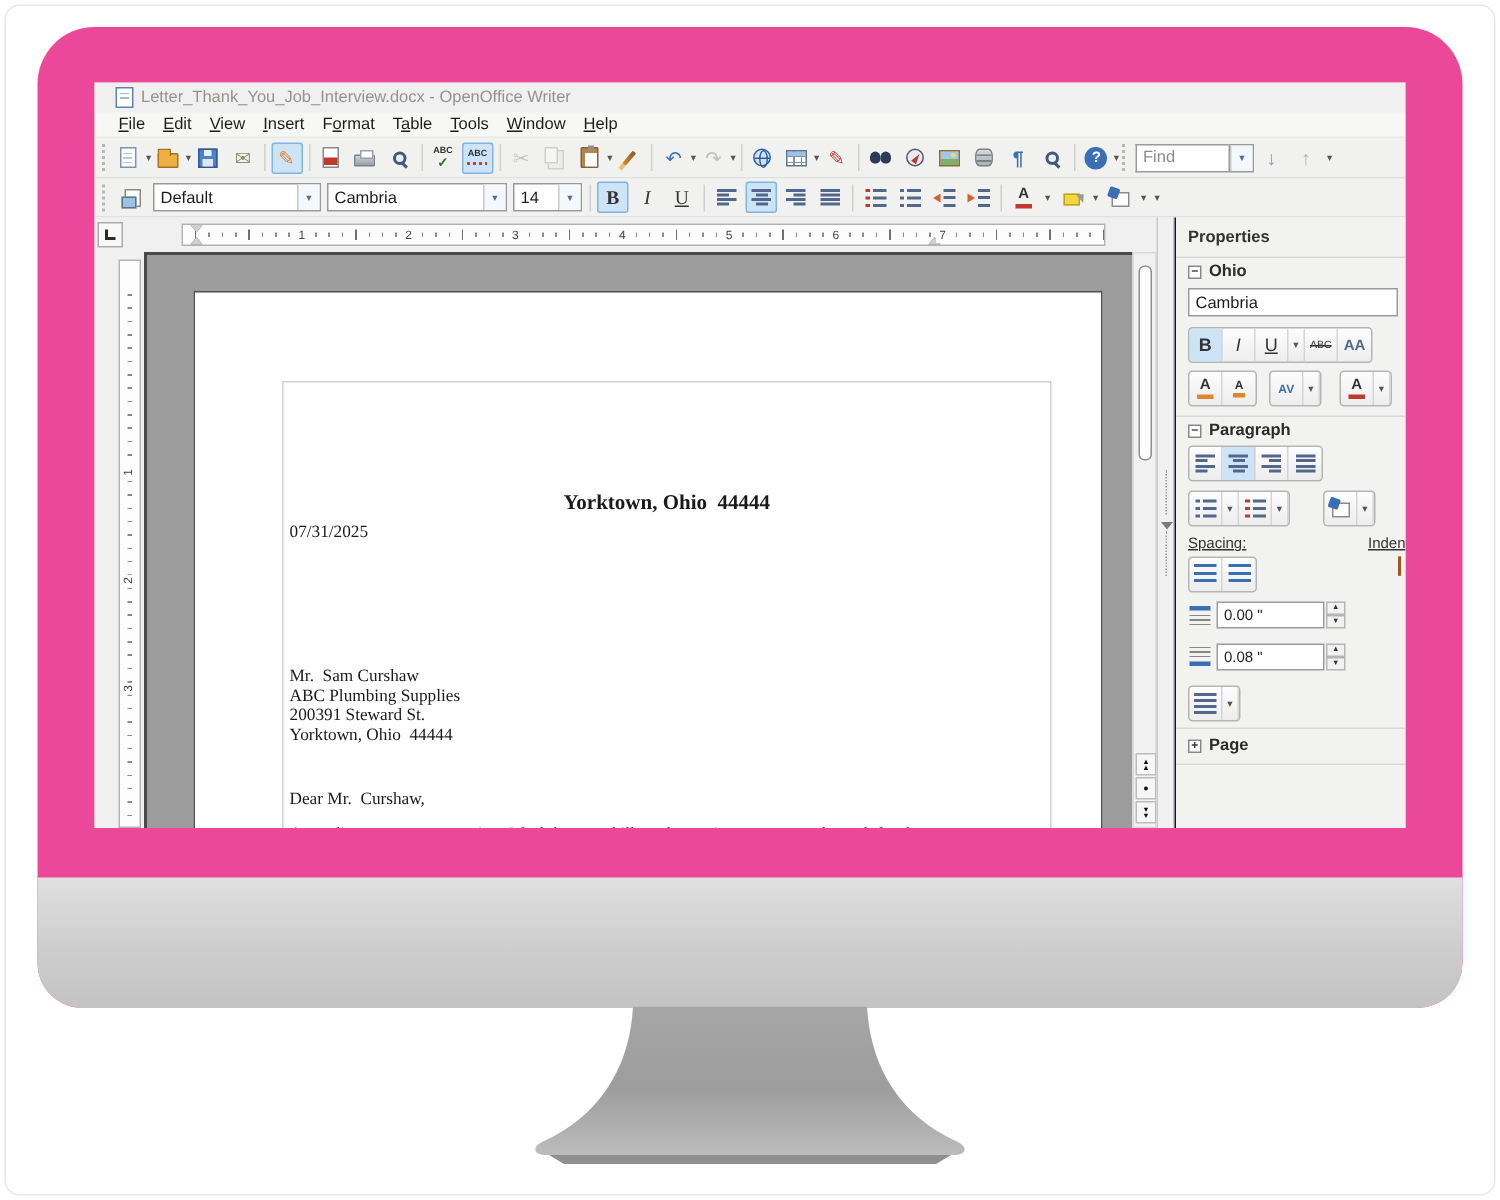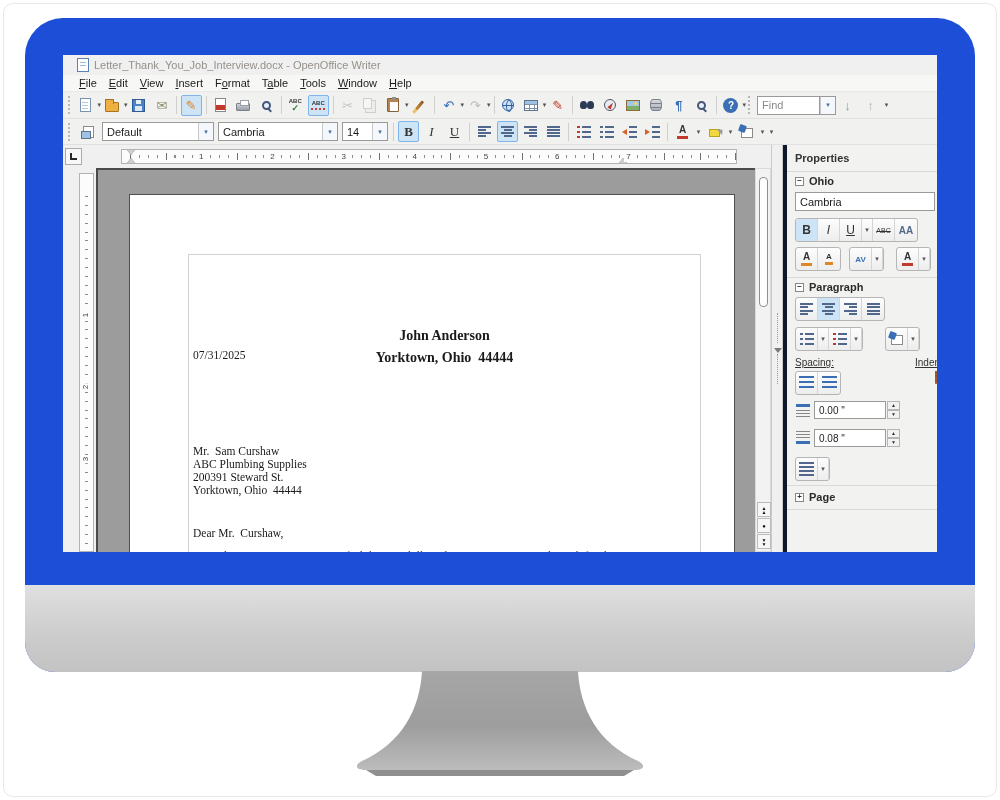--- a/index.html
+++ b/index.html
@@ -1,20 +1,20 @@
 <!DOCTYPE html>
 <html><head>
 <meta charset="utf-8">
 <style>
   * { box-sizing: border-box; margin: 0; padding: 0; }
   html,body { width:1000px; height:800px; background:#ffffff; font-family:"Liberation Sans", sans-serif; position:relative; overflow:hidden; }
   .frame-outline { position:absolute; inset:3px; border:1px solid #e8e8e8; border-radius:10px; pointer-events:none; }
 
   
-  .monitor { position:absolute; left:25px; top:18px; width:950px; height:654px; background:#1d4ed8; border-radius:38px 38px 30px 30px; overflow:hidden; }
+  .monitor { position:absolute; left:25px; top:18px; width:950px; height:654px; background:#ec4899; border-radius:38px 38px 30px 30px; overflow:hidden; }
   .chin { position:absolute; left:0; right:0; bottom:0; height:87px; background:linear-gradient(180deg,#e0e0e0,#cdcdcd 55%,#c3c3c3); }
   .stand { position:absolute; left:350px; top:671px; }
 
   
   .screen { position:absolute; left:38px; top:37px; width:874px; height:497px; background:#f0f0f0; overflow:hidden; }
   .window { position:relative; width:874px; height:497px; font-size:11px; color:#222; }
 
   .titlebar { height:20px; background:#f0f0f0; display:flex; align-items:center; padding-left:14px; }
   .title-ico { width:12px; height:14px; background:#fff; border:1px solid #5b82b5; position:relative; margin-right:5px; flex:0 0 auto; }
   .title-ico::after { content:""; position:absolute; left:2px; top:3px; width:6px; height:6px; background:repeating-linear-gradient(180deg,#9db9d8 0 1px,transparent 1px 3px); }
@@ -149,21 +149,21 @@
   .navbtns { position:absolute; left:0px; bottom:2px; width:16px; display:flex; flex-direction:column; gap:1px; align-items:center; }
   .nbtn { width:14px; height:15px; background:#f6f6f6; border:1px solid #bbb; display:flex; flex-direction:column; align-items:center; justify-content:center; font-size:5px; line-height:4px; color:#111; }
   .nbtn .dotg { font-size:6px; }
 
   .splitter { width:12px; background:#f0f0f0; border-left:1px solid #cacaca; border-right:1px solid #cacaca; position:relative; }
   .split-dots { position:absolute; left:50%; width:1px; height:30px; border-left:1px dotted #9a9a9a; }
   .sd-a { top:168px; } .sd-b { bottom:168px; }
   .split-arrow { position:absolute; left:2px; top:203px; width:0; height:0; border-left:4px solid transparent; border-right:4px solid transparent; border-top:5px solid #7a7a7a; }
 
   
-  .sidebar { flex:1; background:#f2f2f1; position:relative; overflow:hidden; border-left:4px solid #0f172a; }
+  .sidebar { flex:1; background:#f2f2f1; position:relative; overflow:hidden; border-left:1px solid #0f172a; }
   .sb-abs { position:absolute; left:8px; right:-40px; display:flex; align-items:center; }
   .sb-title { top:7px; font-weight:bold; font-size:11px; color:#333; }
   .sb-sep { position:absolute; left:0; right:0; height:1px; background:#d9d9d8; }
   .sb-head { font-weight:bold; font-size:11px; color:#2b2b2b; gap:5px; }
   .cbox { width:9px; height:9px; border:1px solid #888; background:#fff; display:flex; align-items:center; justify-content:center; font-size:8px; line-height:1; color:#333; }
   .sb-font { top:47px; height:19px; }
   .sb-font input { width:140px; height:19px; border:1px solid #9a9a9a; padding:0 4px; font-size:11px; font-family:"Liberation Sans",sans-serif; color:#1c1c1c; background:#fff; }
   .btngrp { display:inline-flex; border:1px solid #b5b5b5; border-radius:3px; background:linear-gradient(180deg,#fdfdfd,#ededed); overflow:hidden; }
   .sbtn { min-width:22px; height:22px; display:inline-flex; align-items:center; justify-content:center; border-right:1px solid #d5d5d5; position:relative; }
   .sbtn:last-child { border-right:none; }
@@ -452,21 +452,21 @@
               <div class="vband">
                 <div class="vticks"></div>
                 <span><span class="vrnum" style="top: 136px;">1</span><span class="vrnum" style="top: 208px;">2</span><span class="vrnum" style="top: 280px;">3</span></span>
               </div>
             </div>
             <div class="canvas">
               <div class="page">
                 <div class="boundary"></div>
                 <div class="letter l-header">
                   
-                <div>John Anderson</div><div>Yorktown, Ohio  44444</div></div>
+                <div>Yorktown, Ohio  44444</div></div>
                 <div class="letter l-date">07/31/2025</div>
                 <div class="letter l-recip">
                   
                 <div>Mr.  Sam Curshaw</div><div>ABC Plumbing Supplies</div><div>200391 Steward St.</div><div>Yorktown, Ohio  44444</div></div>
                 <div class="letter l-salut">Dear Mr.  Curshaw,</div>
                 <div class="letter l-clip">According to our conversation, I feel that my skills and experience are a good match for the</div>
               </div>
             </div>
             <div class="vscroll">
               <div class="vthumb"></div>

